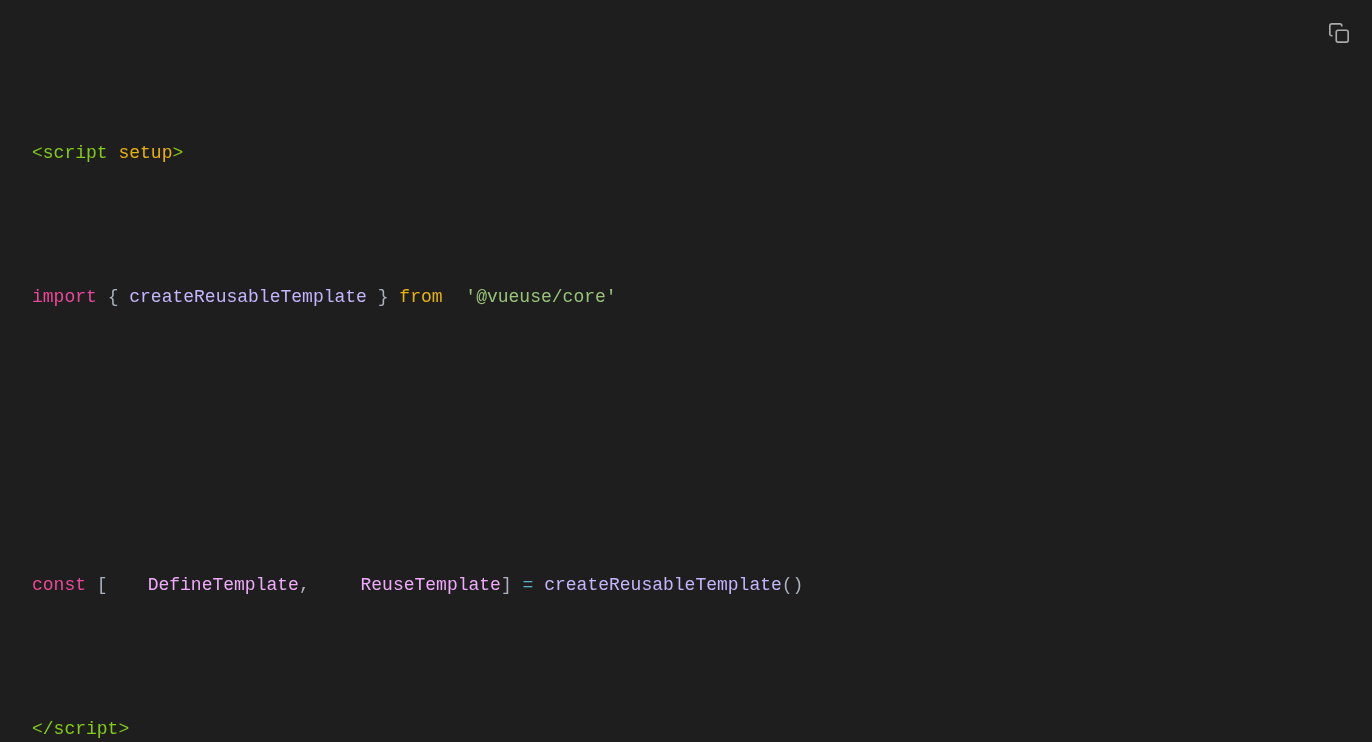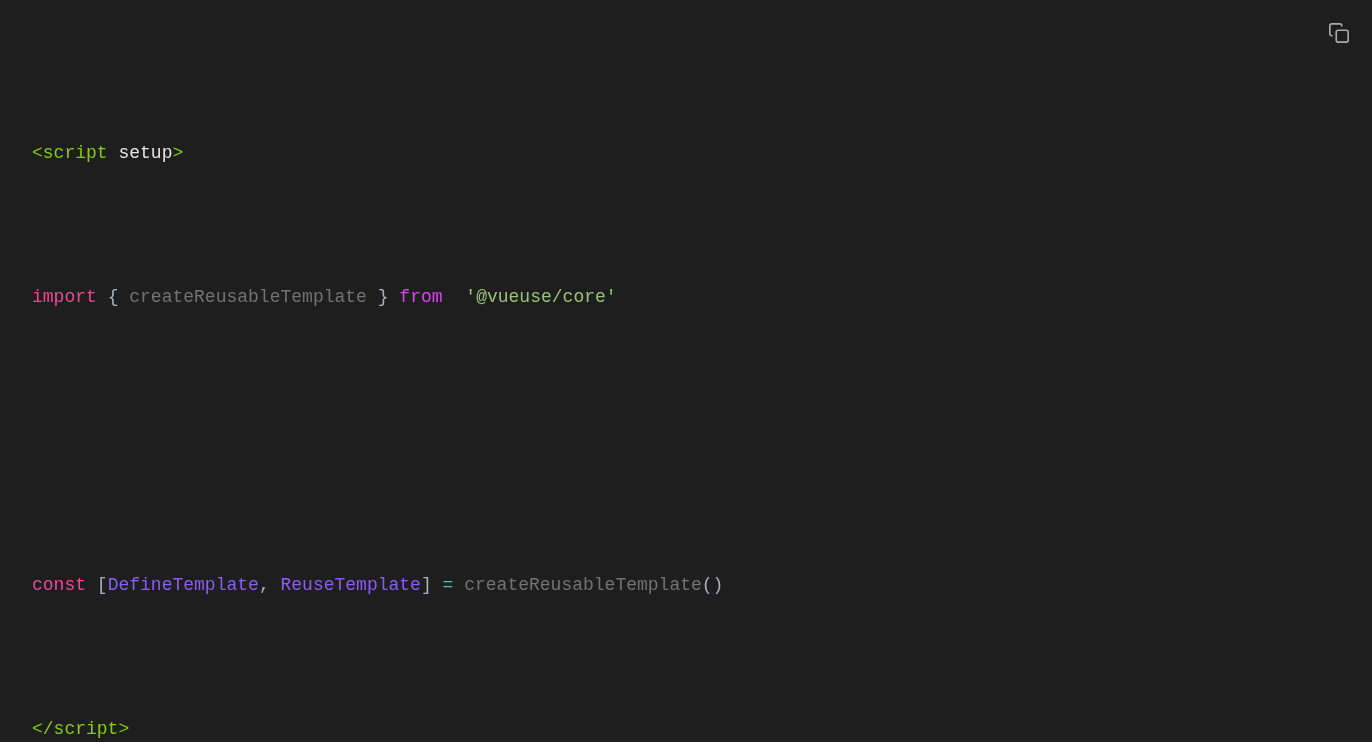--- a/index.html
+++ b/index.html
@@ -56,26 +56,26 @@
 
     .line {
       display: block;
       min-height: 1.6em;
     }
 
     
     .tok-tag        { color: #84cc16; }   
     .tok-keyword    { color: #ec4899; }
     .tok-string     { color: #98c379; margin-left: 12px; }
-    .tok-func       { color: #737373; }   
-    .tok-variable   { color: #8b5cf6; }   
+    .tok-func       { color: #c4b5fd; }   
+    .tok-variable   { color: #f0abfc; margin-left: 40px; }   
     .tok-operator   { color: #56b6c2; }   
     .tok-plain      { color: #abb2bf; }
-    .tok-attr-name  { color: #e5e5e5; }   
-    .tok-from       { color: #d946ef; }
+    .tok-attr-name  { color: #eab308; }   
+    .tok-from       { color: #eab308; }
     .tok-bracket    { color: #abb2bf; }
   </style>
 </head>
 <body>
 
 <div class="code-container">
 
   <button class="copy-button" title="Copy">
     <svg class="copy-icon-svg" viewBox="0 0 24 24">
       <rect x="9" y="9" width="13" height="13" rx="2" ry="2" stroke="#aaa" stroke-width="1.8" fill="none"></rect>

